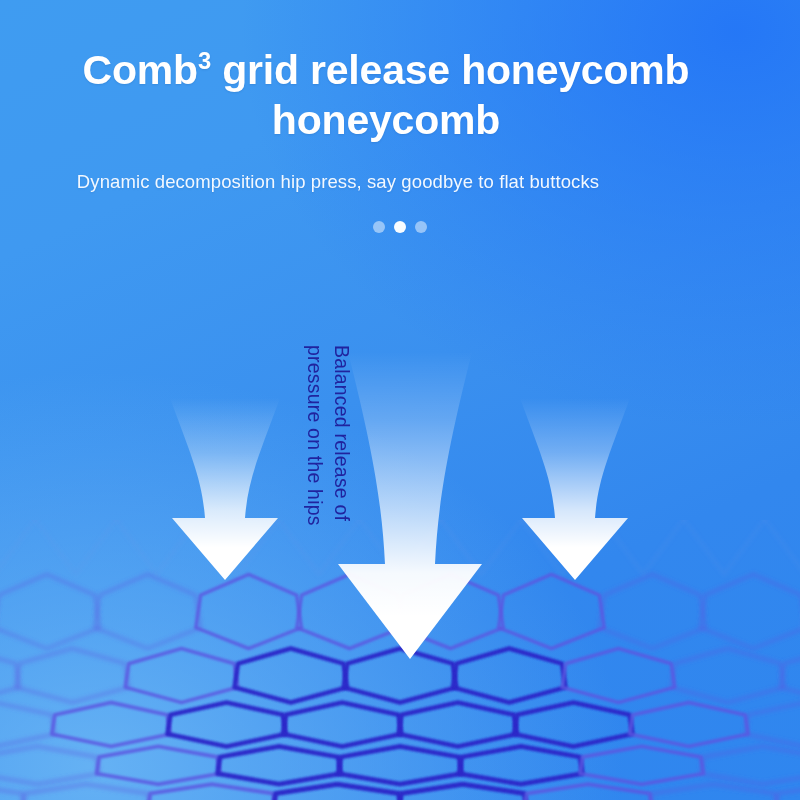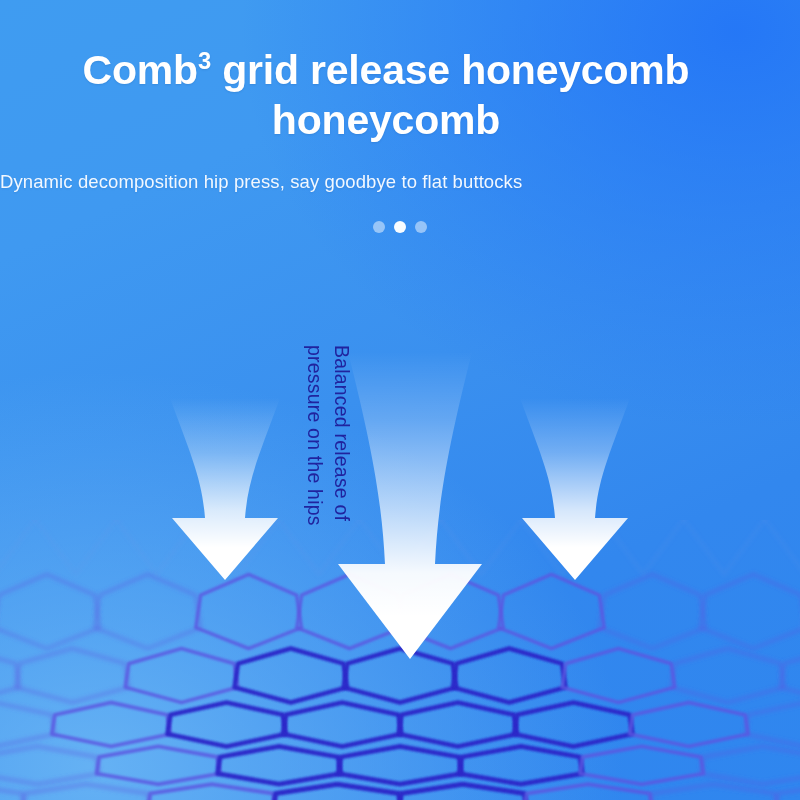--- a/index.html
+++ b/index.html
@@ -34,21 +34,21 @@
   .title{
     position:absolute;left:0;top:18px;width:772px;
     text-align:center;color:#ffffff;
     font-size:41px;line-height:50px;font-weight:700;
     letter-spacing:-0.2px;
     text-shadow:0 1px 2px rgba(20,70,140,0.18);
   }
   .title sup{font-size:.58em;vertical-align:super;line-height:0;}
   .subtitle{
     position:absolute;left:0;top:152px;width:676px;
-    color:#f2f8ff;
+    text-align:center;color:#f2f8ff;
     font-size:18.5px;font-weight:400;letter-spacing:.1px;
     text-shadow:0 1px 2px rgba(20,70,140,0.14);
   }
 
   .dots{
     position:absolute;left:0;top:221px;width:800px;
     display:flex;justify-content:center;align-items:center;gap:9px;
   }
   .dot{width:12px;height:12px;border-radius:50%;background:rgba(255,255,255,.48);}
   .dot.active{background:rgba(255,255,255,.97);}

